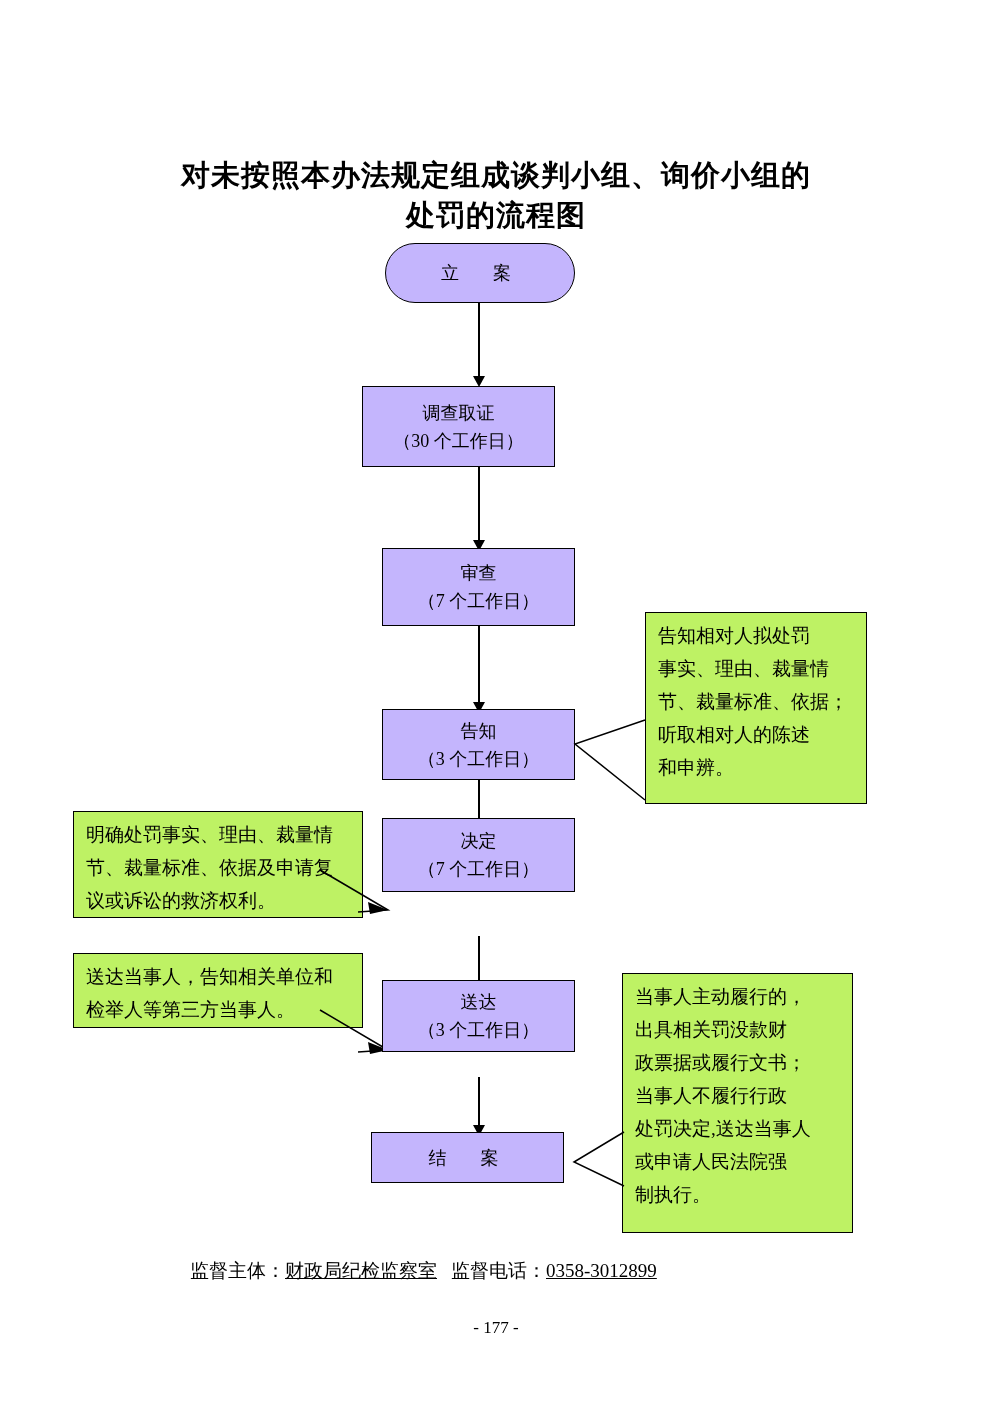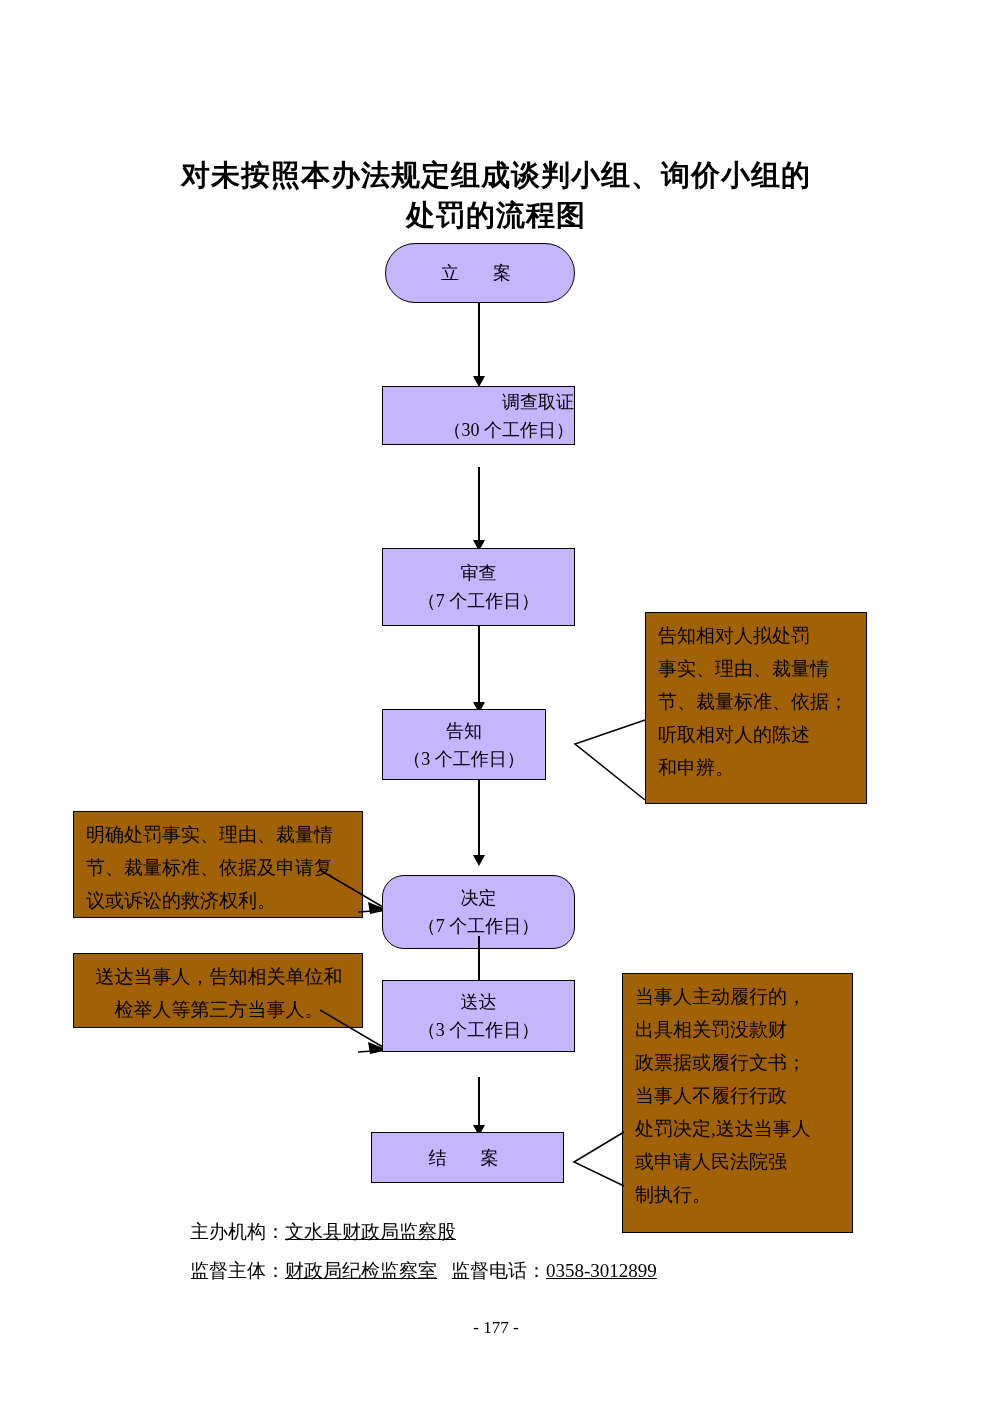--- a/index.html
+++ b/index.html
@@ -45,21 +45,21 @@
   }
   .node .l1, .node .l2 { display: block; white-space: nowrap; }
   .terminator {
     border-radius: 40px;
     letter-spacing: 8px;
   }
   .sidebox {
     position: absolute;
     box-sizing: border-box;
     border: 1.5px solid #000;
-    background: #a16207;
+    background: #bef264;
     font-size: 19px;
     line-height: 33px;
     padding: 6px 10px 6px 12px;
     text-align: left;
   }
   .sidebox p { margin: 0; }
   .arrow-line {
     position: absolute;
     background: #000;
     width: 1.5px;
@@ -101,37 +101,37 @@
     <div>处罚的流程图</div>
   </div>
 
   <div class="node terminator" style="left:385px; top:243px; width:190px; height:60px;">
     <span class="l1">立　案</span>
   </div>
 
   <div class="arrow-line" style="left:478px; top:303px; height:78px;"></div>
   <div class="arrow-head" style="left:473px; top:376px;"></div>
 
-  <div class="node" style="left:382px; top:386px; width:193px; height:59px;align-items:flex-end;">
+  <div class="node" style="left:362px; top:386px; width:193px; height:81px;">
     <span class="l1">调查取证</span>
     <span class="l2">（30 个工作日）</span>
   </div>
 
   <div class="arrow-line" style="left:478px; top:467px; height:78px;"></div>
   <div class="arrow-head" style="left:473px; top:540px;"></div>
 
   <div class="node" style="left:382px; top:548px; width:193px; height:78px;">
     <span class="l1">审查</span>
     <span class="l2">（7 个工作日）</span>
   </div>
 
   <div class="arrow-line" style="left:478px; top:626px; height:81px;"></div>
   <div class="arrow-head" style="left:473px; top:702px;"></div>
 
-  <div class="node" style="left:382px; top:709px; width:164px; height:71px;">
+  <div class="node" style="left:382px; top:709px; width:193px; height:71px;">
     <span class="l1">告知</span>
     <span class="l2">（3 个工作日）</span>
   </div>
 
   <div class="sidebox" style="left:645px; top:612px; width:222px; height:192px;">
     <p>告知相对人拟处罚</p>
     <p>事实、理由、裁量情</p>
     <p>节、裁量标准、依据；</p>
     <p>听取相对人的陈述</p>
     <p>和申辨。</p>
@@ -146,29 +146,29 @@
   <div class="sidebox" style="left:73px; top:783px; width:290px; height:107px;margin-top:28px;">
     <p>明确处罚事实、理由、裁量情</p>
     <p>节、裁量标准、依据及申请复</p>
     <p>议或诉讼的救济权利。</p>
   </div>
   <svg class="connector" style="left:310px; top:868px;" width="85" height="55" viewBox="0 0 85 55">
     <polyline points="10,2 78,42 48,44" fill="none" stroke="#000" stroke-width="1.5"></polyline>
     <polygon points="78,42 58,34 60,46" fill="#000"></polygon>
   </svg>
 
-  <div class="node" style="left:382px; top:875px; width:193px; height:74px;border-radius:22px;">
+  <div class="node" style="left:382px; top:818px; width:193px; height:74px;">
     <span class="l1">决定</span>
     <span class="l2">（7 个工作日）</span>
   </div>
 
   <div class="arrow-line" style="left:478px; top:936px; height:68px;"></div>
   <div class="arrow-head" style="left:473px; top:998px;"></div>
 
-  <div class="sidebox" style="left:73px; top:953px; width:290px; height:75px;text-align:center;">
+  <div class="sidebox" style="left:73px; top:953px; width:290px; height:75px;">
     <p>送达当事人，告知相关单位和</p>
     <p>检举人等第三方当事人。</p>
   </div>
   <svg class="connector" style="left:310px; top:1008px;" width="85" height="55" viewBox="0 0 85 55">
     <polyline points="10,2 78,42 48,44" fill="none" stroke="#000" stroke-width="1.5"></polyline>
     <polygon points="78,42 58,34 60,46" fill="#000"></polygon>
   </svg>
 
   <div class="node" style="left:382px; top:980px; width:193px; height:72px;">
     <span class="l1">送达</span>
@@ -188,22 +188,19 @@
     <p>政票据或履行文书；</p>
     <p>当事人不履行行政</p>
     <p>处罚决定,送达当事人</p>
     <p>或申请人民法院强</p>
     <p>制执行。</p>
   </div>
   <svg class="connector" style="left:572px; top:1130px;" width="60" height="60" viewBox="0 0 60 60">
     <polyline points="52,2 2,32 52,56" fill="none" stroke="#000" stroke-width="1.5"></polyline>
   </svg>
 
-  <div class="footer" style="left:190px; top:1215px;">
-    <span>主办机构：</span><span class="u">文水县财政局监察股</span>
-  </div>
   <div class="footer" style="left:190px; top:1254px;">
     <span>监督主体：</span><span class="u">财政局纪检监察室</span><span style="margin-left:14px;margin-top:20px;">监督电话：</span><span class="u">0358-3012899</span>
   </div>
 
   <div class="pagenum">- 177 -</div>
 
 </div>
 
 </body></html>

